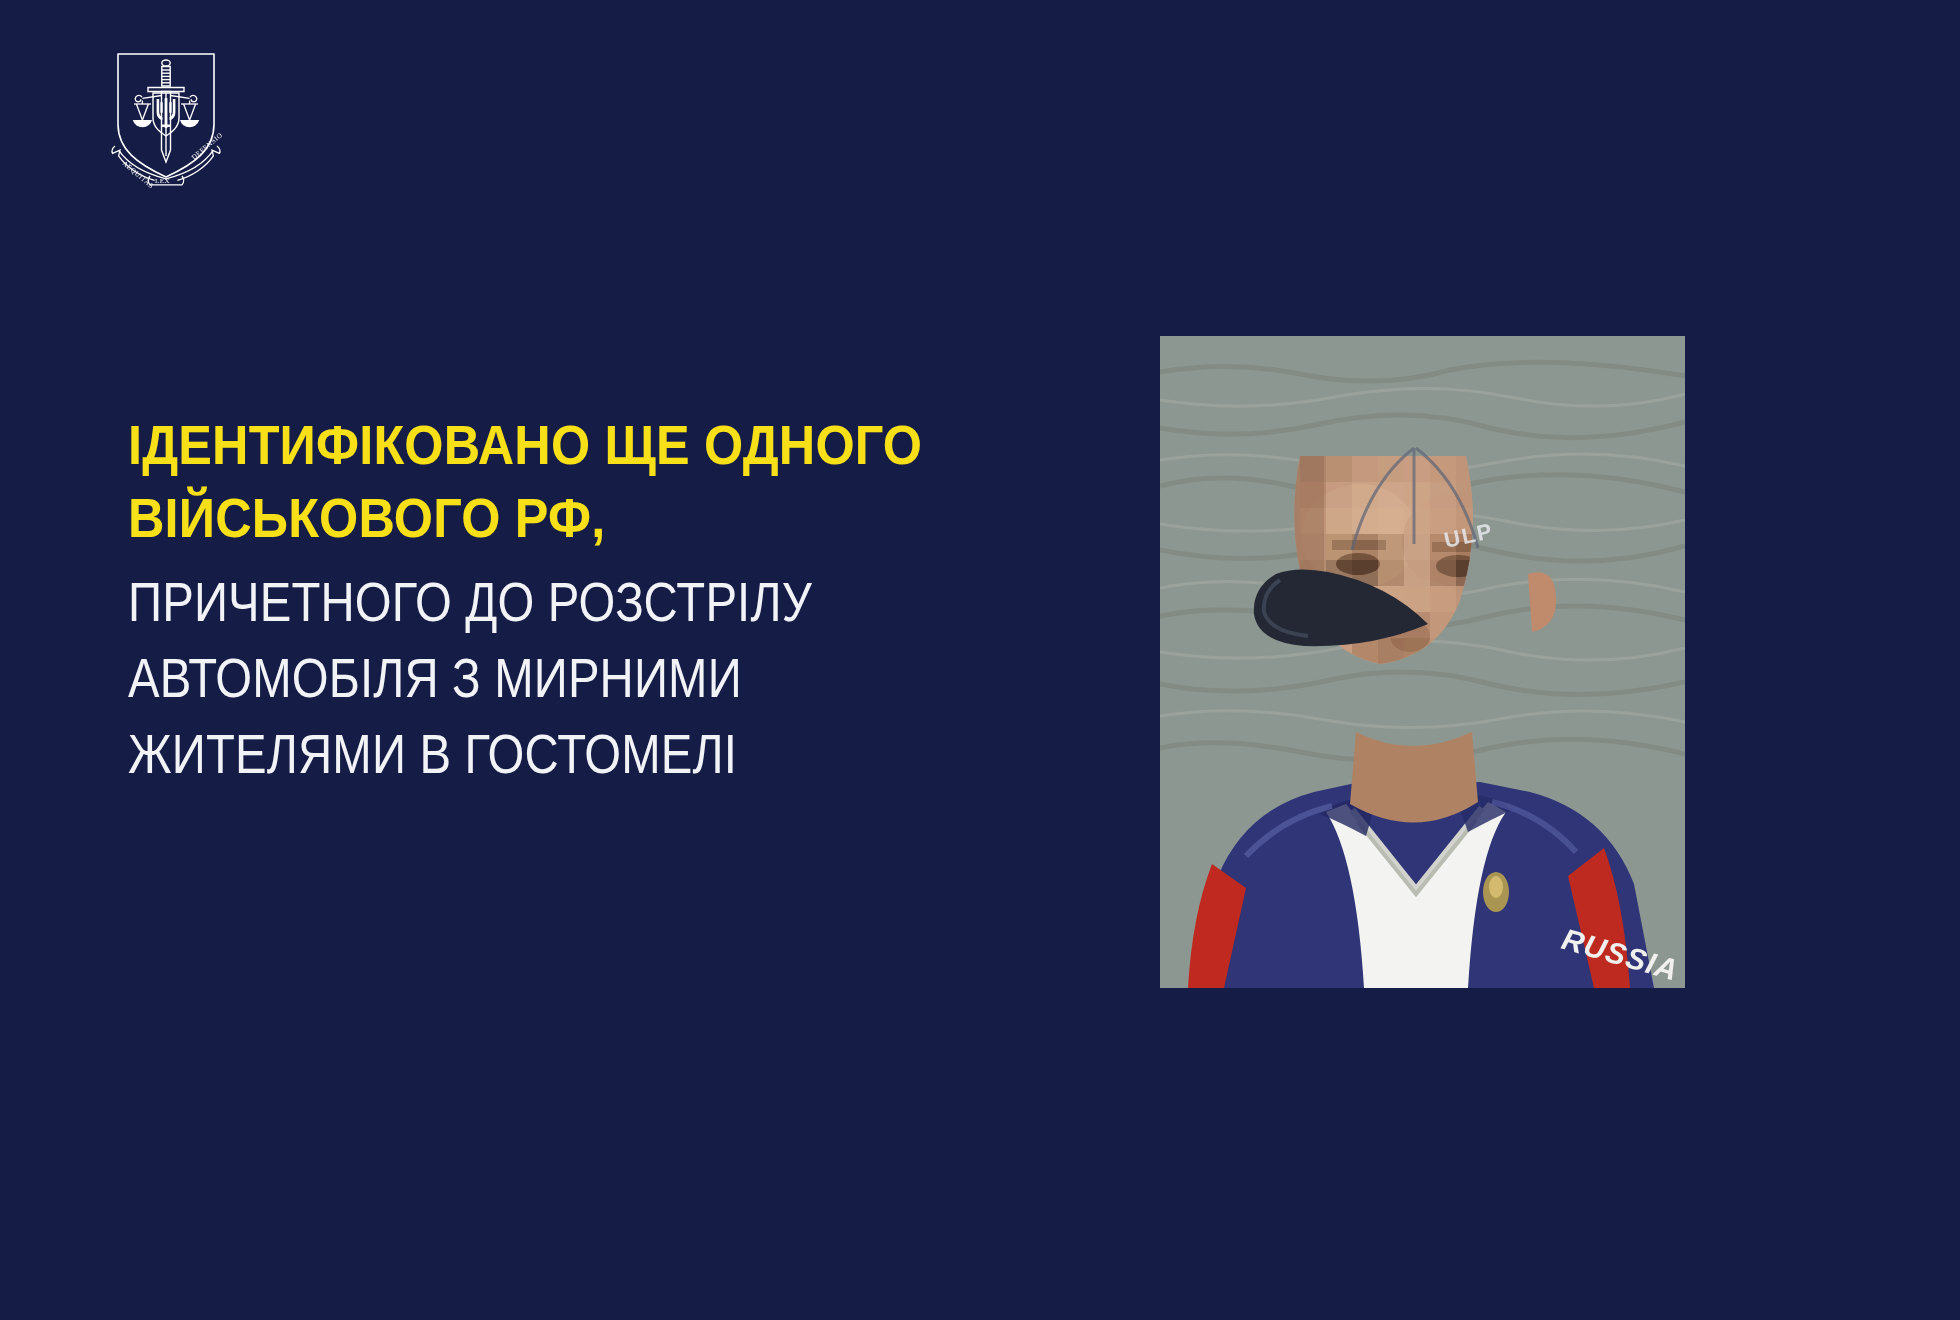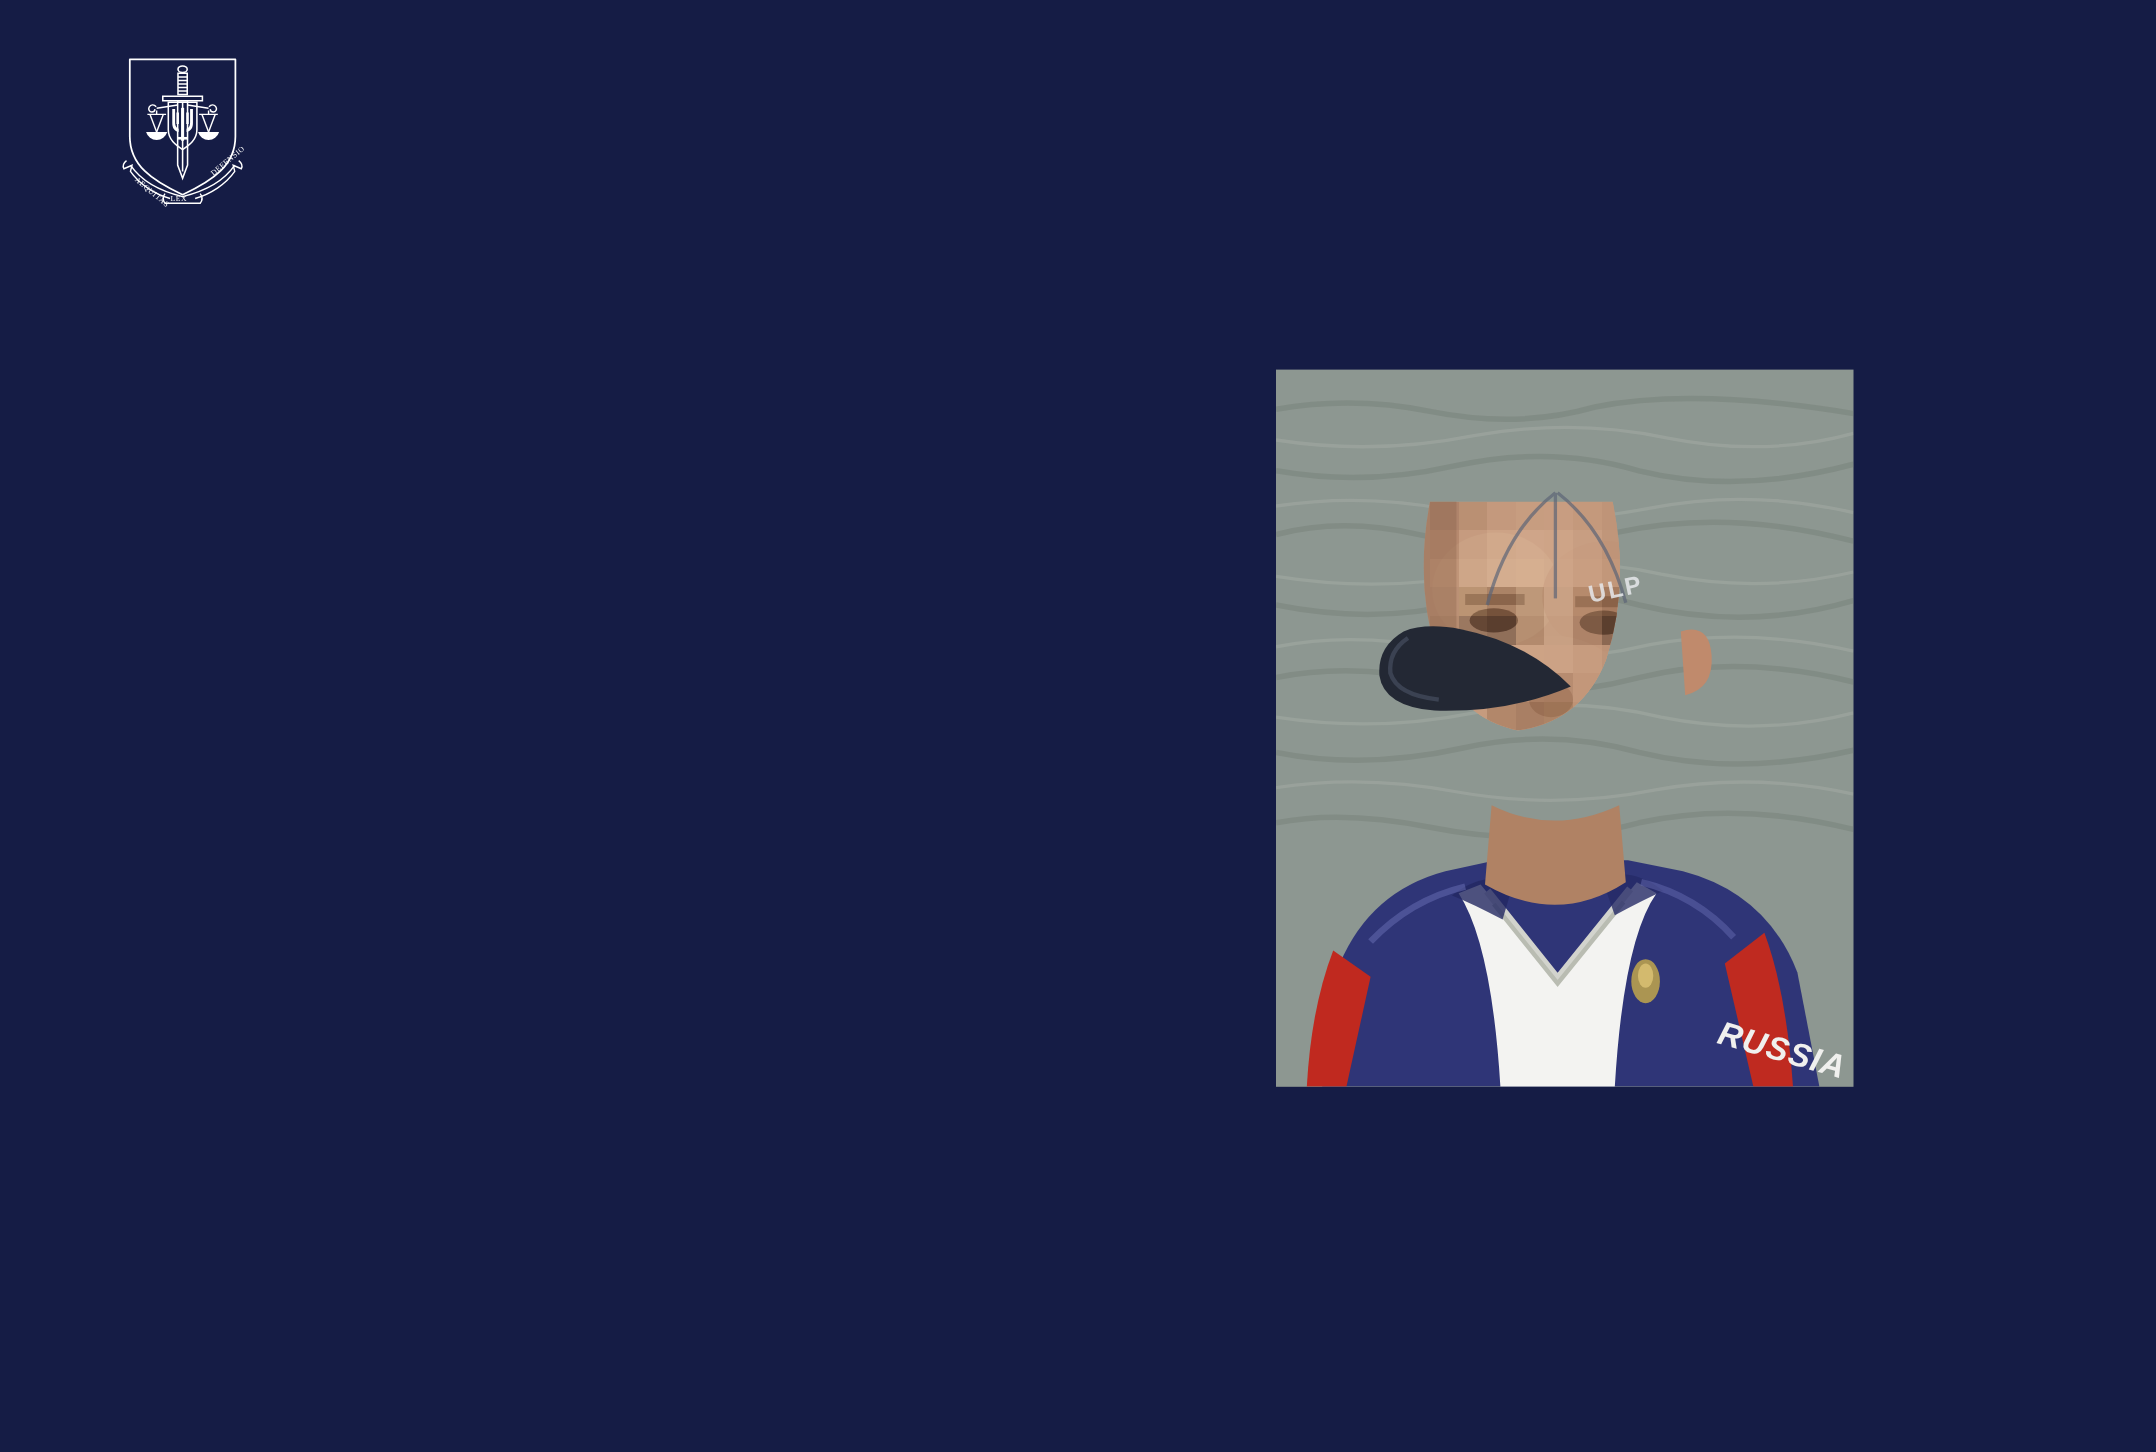--- a/index.html
+++ b/index.html
@@ -158,20 +158,29 @@
         <text x="57" y="145">
           <tspan>LEX</tspan>
         </text>
         <text x="96" y="122" transform="rotate(-40 96 122)">
           <tspan>DEFENSIO</tspan>
         </text>
       </g>
     </svg>
   </div>
 
+  <div class="headline">
+    <span class="line accent">ІДЕНТИФІКОВАНО ЩЕ ОДНОГО</span>
+    <span class="line accent">ВІЙСЬКОВОГО РФ,</span>
+    <div class="plain-block">
+      <span class="line plain">ПРИЧЕТНОГО ДО РОЗСТРІЛУ</span>
+      <span class="line plain">АВТОМОБІЛЯ З МИРНИМИ</span>
+      <span class="line plain">ЖИТЕЛЯМИ В ГОСТОМЕЛІ</span>
+    </div>
+  </div>
 
   <div class="photo">
     <svg viewBox="0 0 525 652" xmlns="http://www.w3.org/2000/svg" preserveAspectRatio="none">
       <defs>
         <linearGradient id="water" x1="0" y1="0" x2="0" y2="1">
           <parameter name="offset">0%</parameter>
             <parameter name="stop-color">#9aa39b</parameter>
           <parameter name="offset">30%</parameter>
             <parameter name="stop-color">#87918b</parameter>
           <parameter name="offset">60%</parameter>

